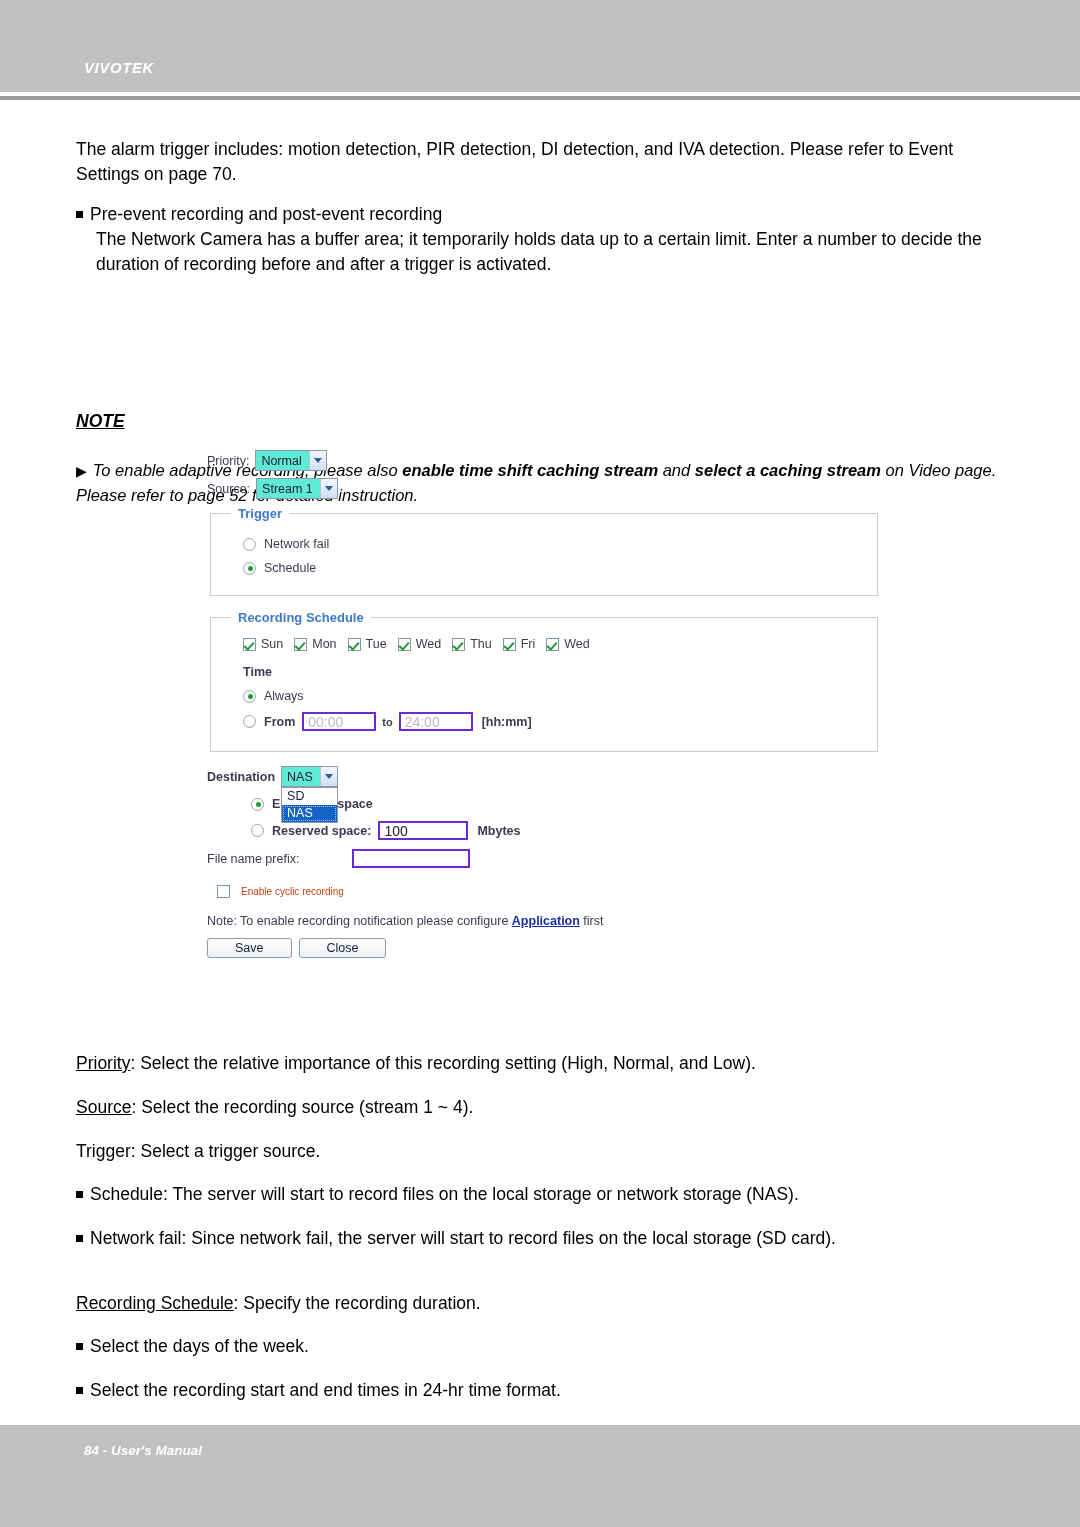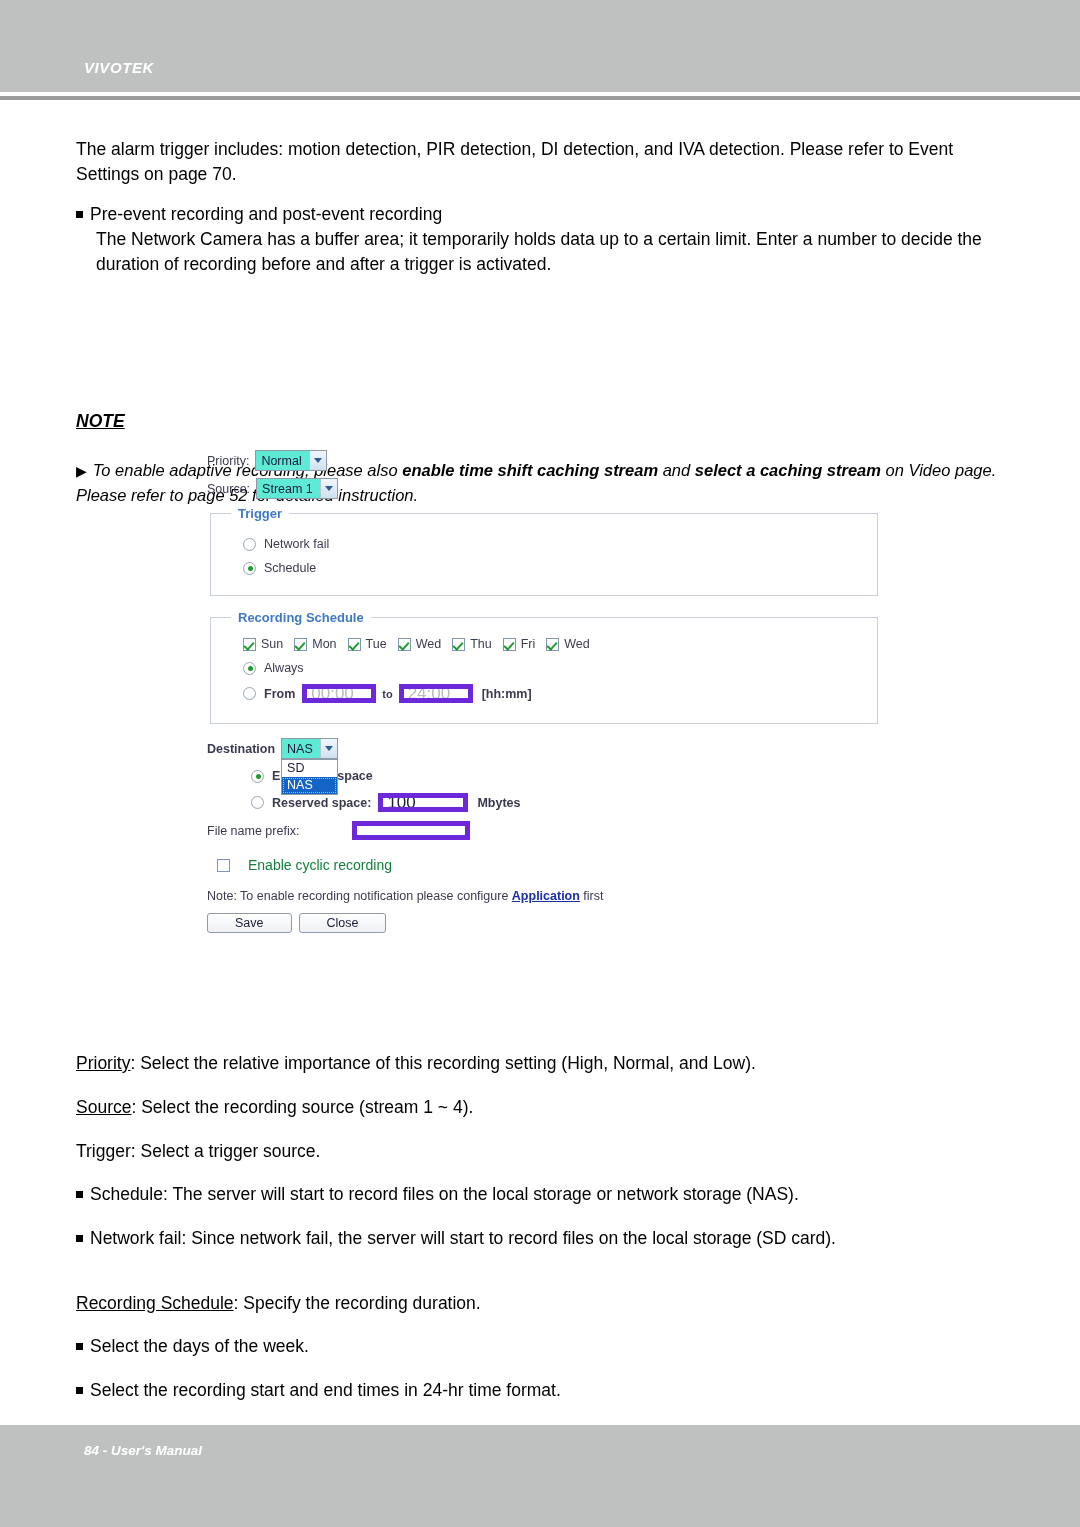--- a/index.html
+++ b/index.html
@@ -214,42 +214,42 @@
     border-width: 0 2px 2px 0;
     transform: rotate(42deg);
   }
   .days { display: flex; align-items: center; margin: 6px 0 0 22px; }
   .day { display: flex; align-items: center; margin-right: 11px; }
   .day-lbl { font-size: 12.5px; color: #3b3b4f; }
 
   .time-hdr { font-size: 12.5px; font-weight: bold; color: #3b3b4f; margin: 14px 0 0 22px; }
 
   .txtin {
-    border: 5px solid #6d28d9;
+    border: 2px solid #6d28d9;
     background: #ffffff;
     height: 19px;
-    font-size: 17px;
+    font-size: 14px;
     color: #1b1b3a;
     padding: 0 4px;
     font-family: "Liberation Sans", sans-serif;
     outline: none;
   }
   .txtin::placeholder { color: #b8bcc2; }
 
   .time-row { display: flex; align-items: center; margin: 9px 0 0 22px; }
   .time-row .sep { font-size: 11px; font-weight: bold; color: #3b3b4f; margin: 0 6px; }
   .hhmm { font-size: 12.5px; font-weight: bold; color: #3b3b4f; margin-left: 9px; }
 
   .cap-row { display: flex; align-items: center; margin-top: 4px; }
   .mbytes { font-size: 12.5px; font-weight: bold; color: #3b3b4f; margin-left: 9px; }
 
   .prefix-row { display: flex; align-items: center; margin-top: 9px; gap: 47px; }
 
   .cyc-row { display: flex; align-items: center; margin: 17px 0 0 10px; }
-  .cyc-lbl { font-size: 14px; color: #15803d; margin-left: 13px; }
+  .cyc-lbl { font-size: 10px; color: #c2410c; margin-left: 6px; }
 
   .note-row {
     font-size: 12.5px;
     color: #3b3b4f;
     margin-top: 16px;
   }
   .note-row a {
     color: #1a2ea8;
     font-weight: bold;
     text-decoration: underline;
@@ -354,20 +354,21 @@
       <span class="day">
         <span class="cbx on"></span>
         <span class="day-lbl">Fri</span>
       </span>
       <span class="day">
         <span class="cbx on"></span>
         <span class="day-lbl">Wed</span>
       </span>
     </div>
 
+    <div class="time-hdr">Time</div>
 
     <div class="radio-row">
       <span class="radio on"></span>
       <span class="radio-lbl">Always</span>
     </div>
 
     <div class="time-row">
       <span class="radio"></span>
       <span class="radio-lbl" style="font-weight:bold;margin-right:7px;">From</span>
       <input class="txtin" style="width: 74px;" type="text" placeholder="00:00">

